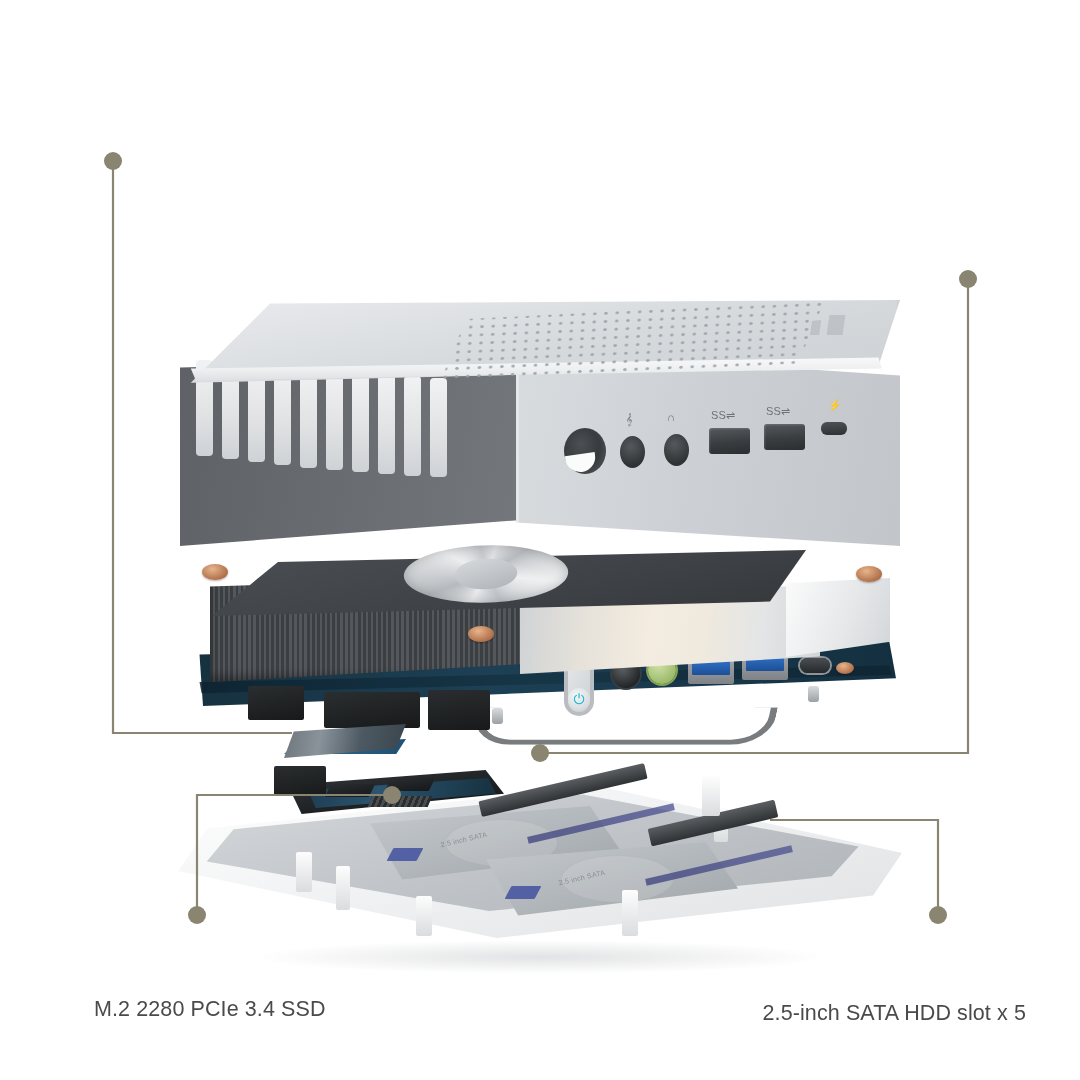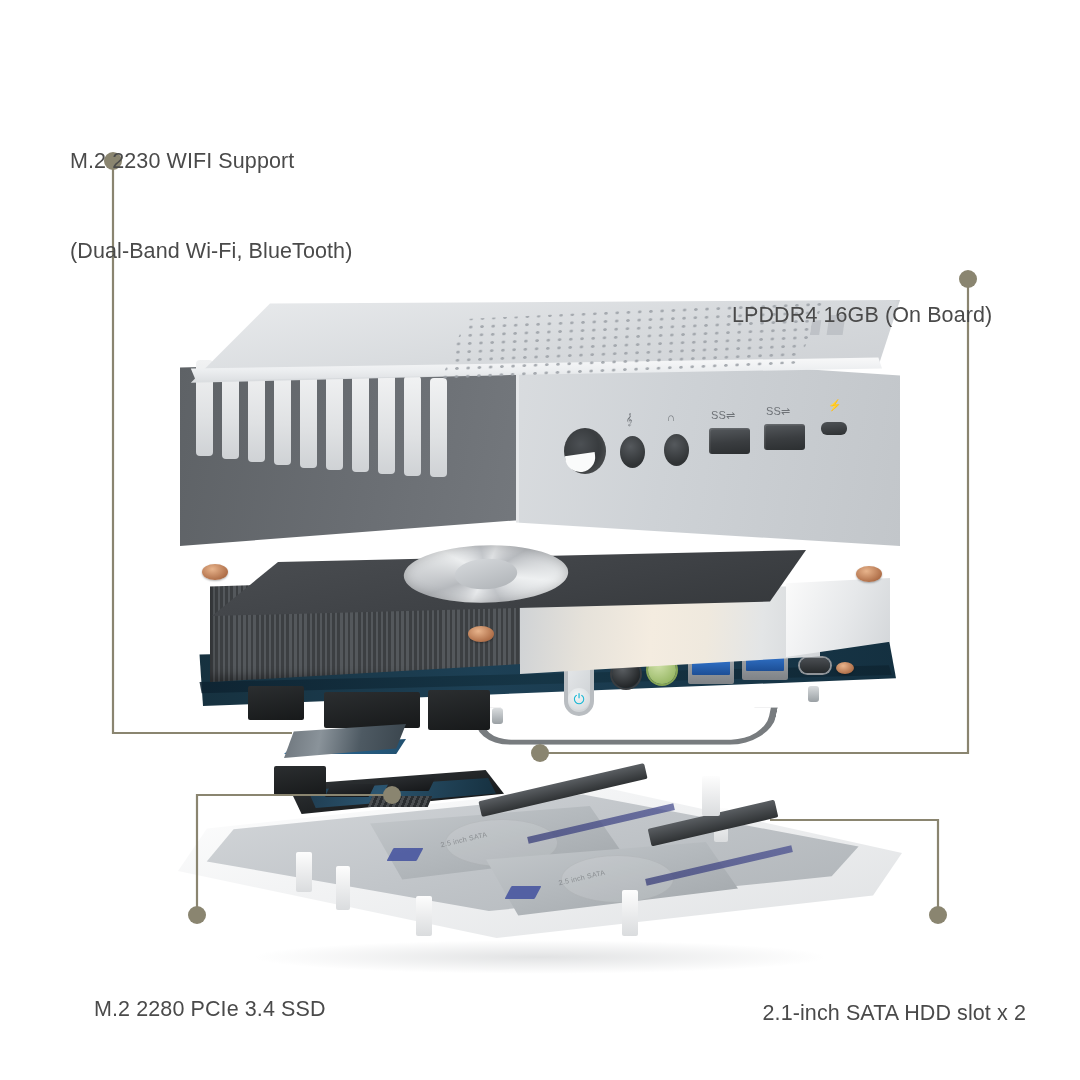--- a/index.html
+++ b/index.html
@@ -434,31 +434,24 @@
 
       <path d="M197,915 L197,795 L392,795" fill="none"></path>
       <circle cx="197" cy="915" r="9" stroke="none"></circle>
       <circle cx="392" cy="795" r="9" stroke="none"></circle>
 
       <path d="M770,820 L938,820 L938,915" fill="none"></path>
       <circle cx="938" cy="915" r="9" stroke="none"></circle>
     </g>
   </svg>
 
-  <div class="label" id="lbl-wifi">
-    <div>M.2 2230 WIFI Support</div>
-    <div>(Dual-Band Wi-Fi, BlueTooth)</div>
-  </div>
-
-  <div class="label" id="lbl-ram">
-    <div>LPDDR4 16GB (On Board)</div>
-  </div>
+
 
   <div class="label" id="lbl-ssd">
     <div>M.2 2280 PCIe 3.4 SSD</div>
   </div>
 
   <div class="label" id="lbl-sata">
-    <div>2.1-inch SATA HDD slot x 2</div>
+    <div>2.5-inch SATA HDD slot x 5</div>
     
   </div>
 
 </div>
 
 </body></html>

